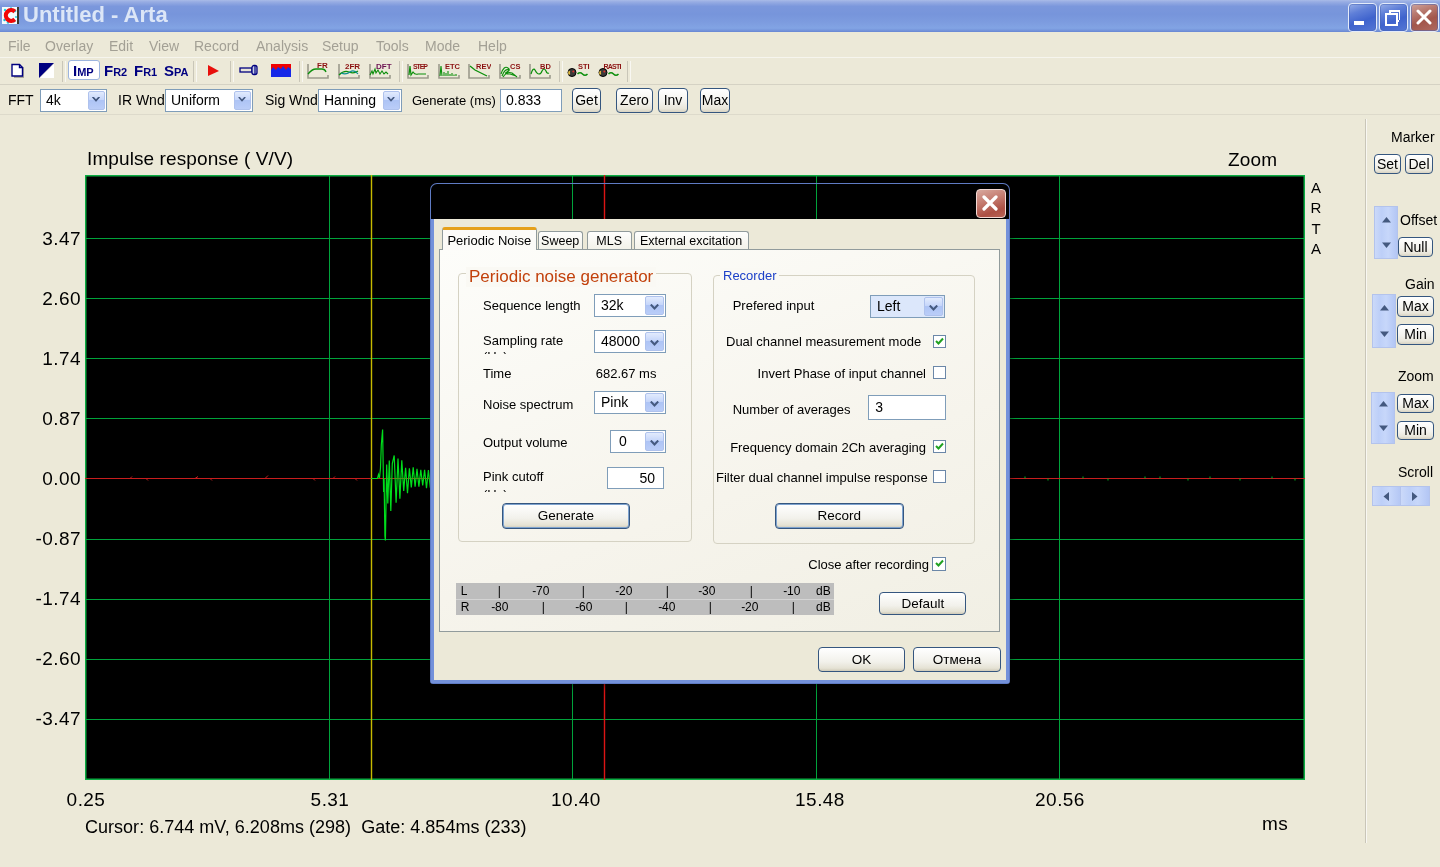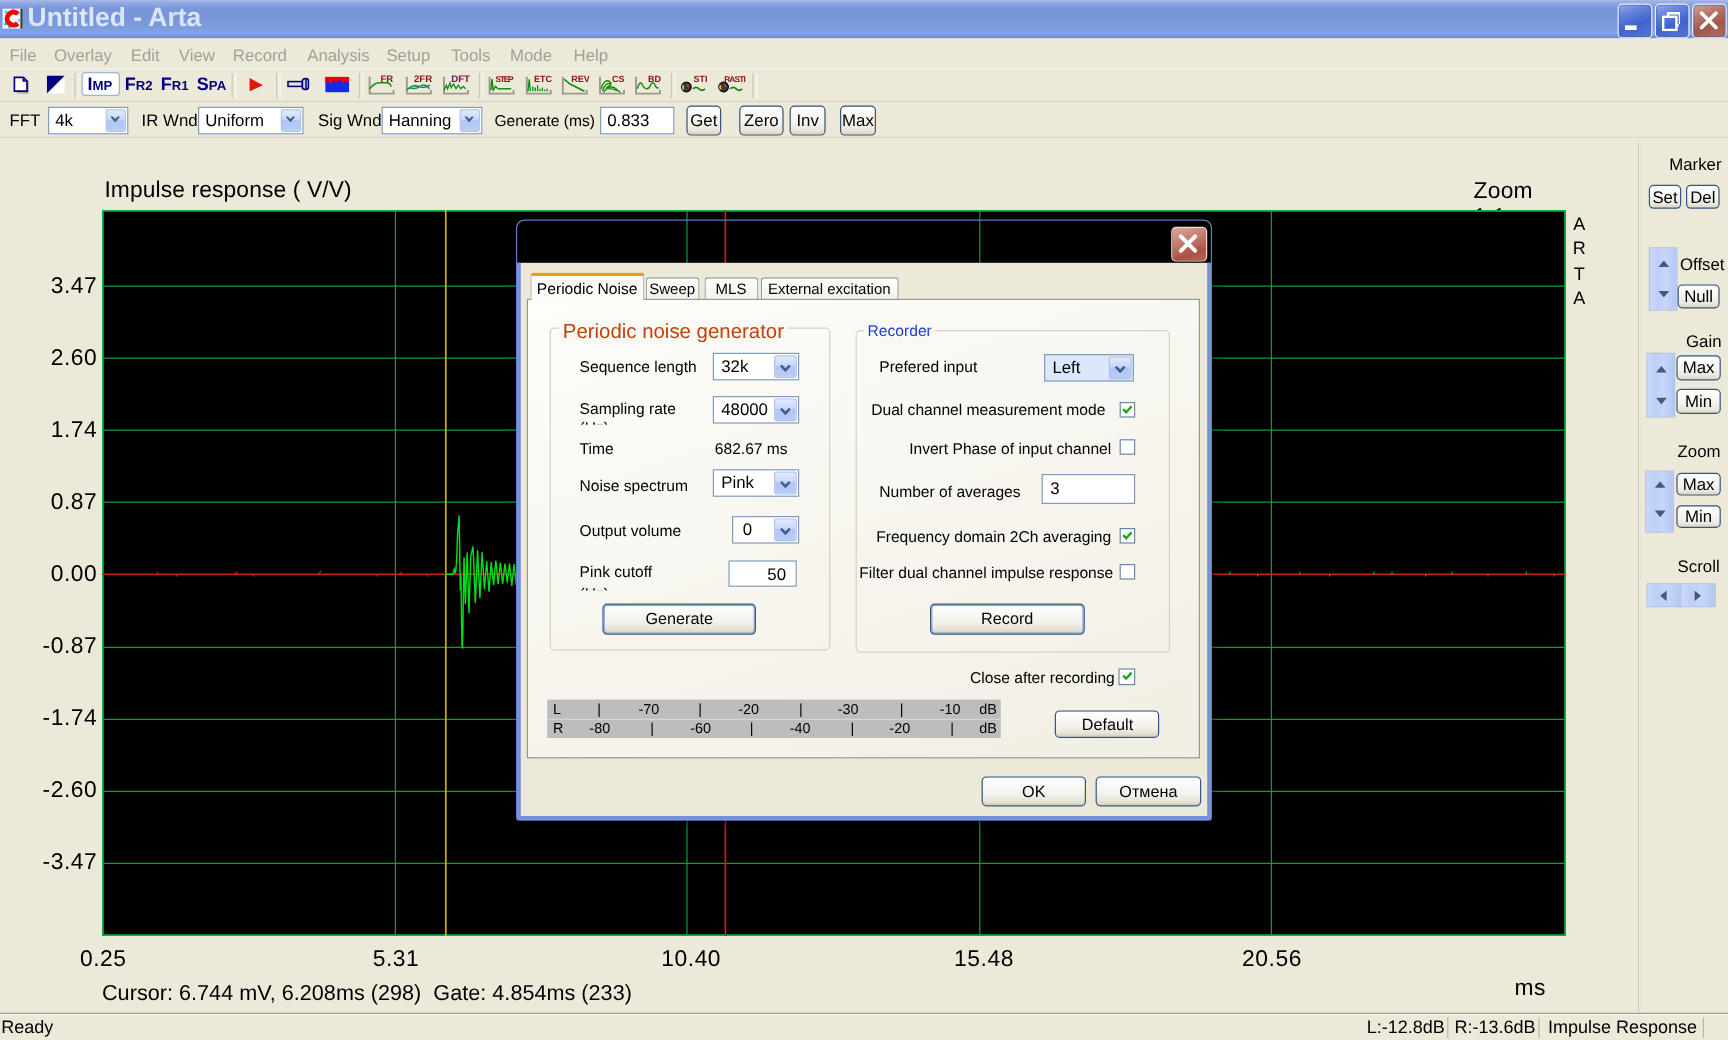--- a/index.html
+++ b/index.html
@@ -333,29 +333,20 @@
           <path d="M6 0 L6 9 L0.5 4.5 Z" fill="#44597F"></path>
         </svg>
     </div>
     <div class="spin abs" style="left:1400px;top:486px;width:28px;height:18px;">
       <svg class="abs" style="left:11px;top:5px;" width="6" height="9" viewBox="0 0 6 9">
           <path d="M0 0 L0 9 L5.5 4.5 Z" fill="#44597F"></path>
         </svg>
     </div>
   </div>
 
-  <div id="statusbar" class="abs">
-    <span class="abs" style="left:1px;top:3px;">Ready</span>
-    <span class="abs" style="left:1139px;top:3px;">L:-12.8dB</span>
-    <div class="ssep abs" style="left:1206px;"></div>
-    <span class="abs" style="left:1212px;top:3px;">R:-13.6dB</span>
-    <div class="ssep abs" style="left:1282px;"></div>
-    <span class="abs" style="left:1290px;top:3px;">Impulse Response</span>
-    <div class="ssep abs" style="left:1419px;"></div>
-  </div>
 
   <div id="dialog" class="abs">
     <div class="abs" style="left:545px;top:5px;width:28px;height:27px;border-radius:4px;border:1px solid #F3D9D4;background:linear-gradient(160deg,#D8A99F 0%,#C47B6F 40%,#AC5044 75%,#BA6455 100%);">
       <svg class="abs" style="left:5px;top:5px;" width="16" height="16" viewBox="0 0 16 16">
           <path d="M2 2 L14 14 M14 2 L2 14" stroke="#fff" stroke-width="3.2" stroke-linecap="round"></path>
         </svg>
     </div>
     <div class="abs" style="left:0px;top:35px;width:572px;height:461px;background:#ECE9D8;border-left:3px solid #7391DA;border-right:3px solid #7391DA;border-bottom:3px solid #7391DA;"></div>
     <div class="tab abs" style="left:106.7px;top:47.3px;width:45px;height:19px;line-height:19px;">Sweep</div>
     <div class="tab abs" style="left:155.7px;top:47.3px;width:45px;height:19px;line-height:19px;">MLS</div>

